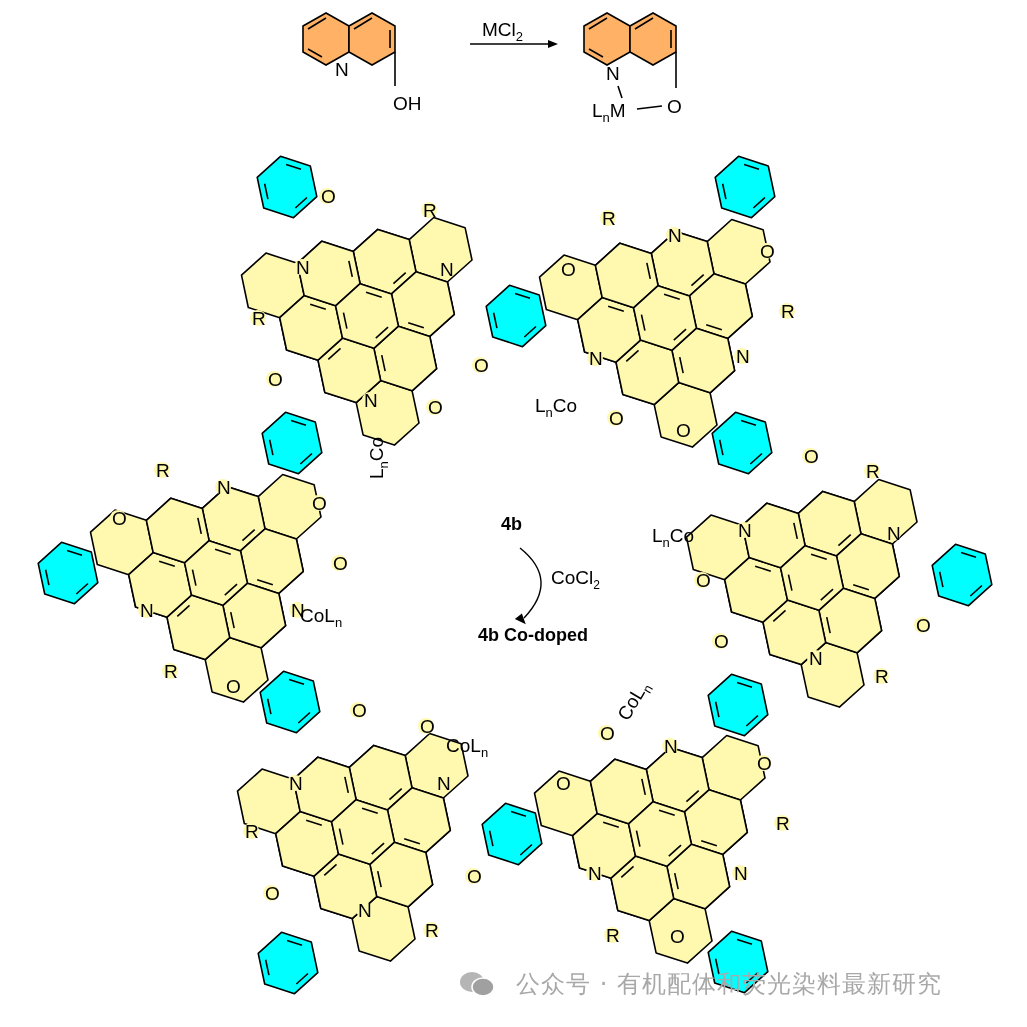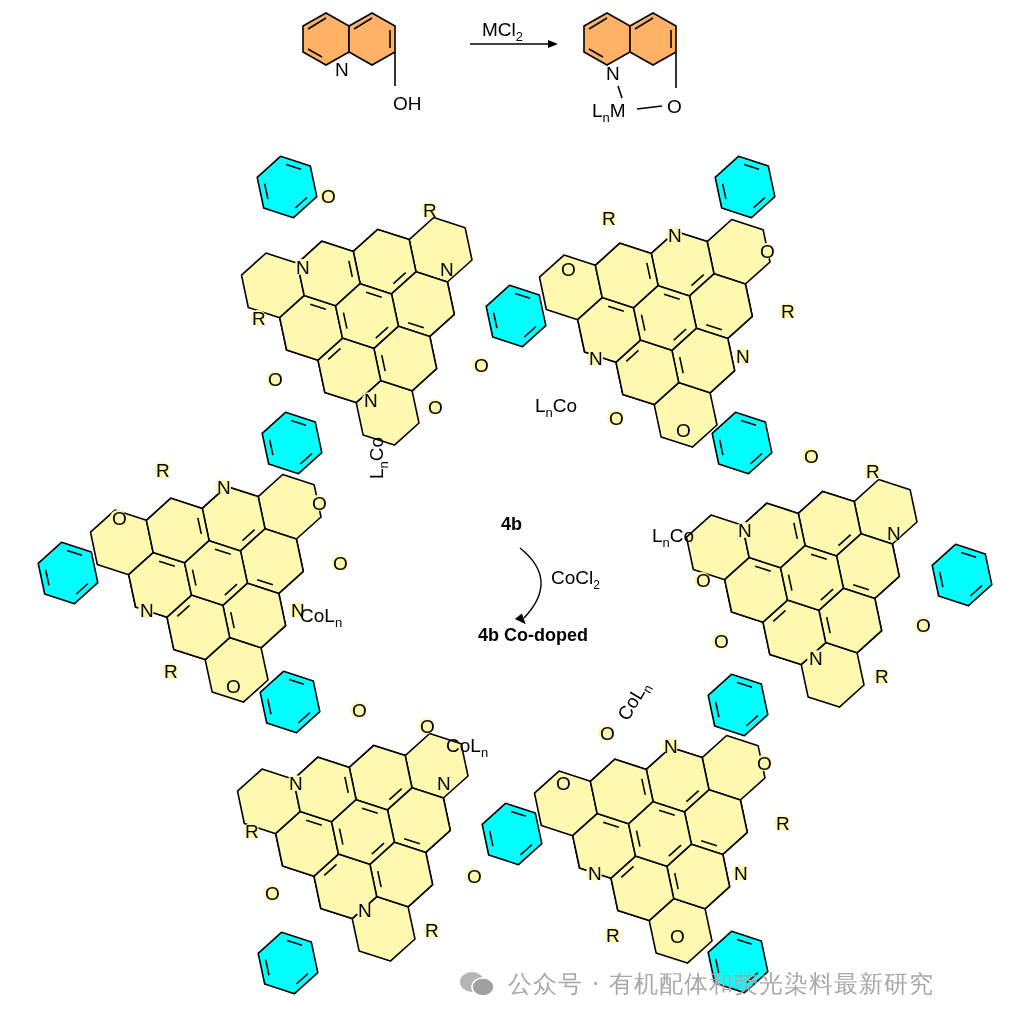--- a/index.html
+++ b/index.html
@@ -1,21 +1,21 @@
 <!DOCTYPE html>
 <html><head>
 <meta charset="utf-8">
 <style>
   html,body{margin:0;padding:0;background:#ffffff;}
   body{width:1027px;height:1027px;overflow:hidden;position:relative;font-family:"Liberation Sans",sans-serif;}
   #stage{position:absolute;left:0;top:0;width:1027px;height:1027px;}
   svg text{font-family:"Liberation Sans",sans-serif;fill:#000;}
   .atom{font-size:19px;}
   .bold{font-weight:bold;font-size:18px;}
-  .watermark{position:absolute;left:458px;top:968px;display:flex;align-items:center;gap:12px;color:#a8a8a8;font-size:24px;font-family:"DejaVu Sans",sans-serif;letter-spacing:1px;}
+  .watermark{position:absolute;left:458px;top:968px;display:flex;align-items:center;gap:20px;color:#a8a8a8;font-size:24px;font-family:"DejaVu Sans",sans-serif;letter-spacing:1px;}
   .wm-icon{width:38px;height:30px;position:relative;}
 </style>
 </head>
 <body>
 
 <svg id="stage" width="1027" height="1027" viewBox="0 0 1027 1027" xmlns="http://www.w3.org/2000/svg">
 
   <g>
     <g>
       <polygon points="303,26 326,13 349,26 349,52 326,65 303,52" fill="#FFB266" stroke="#000" stroke-width="1.6"></polygon>

